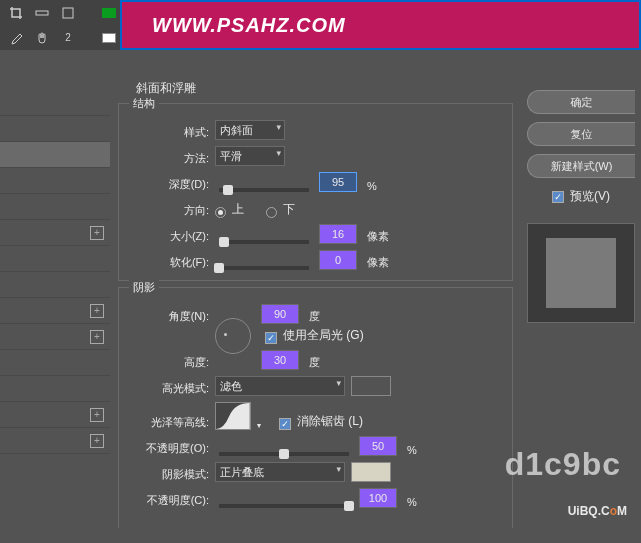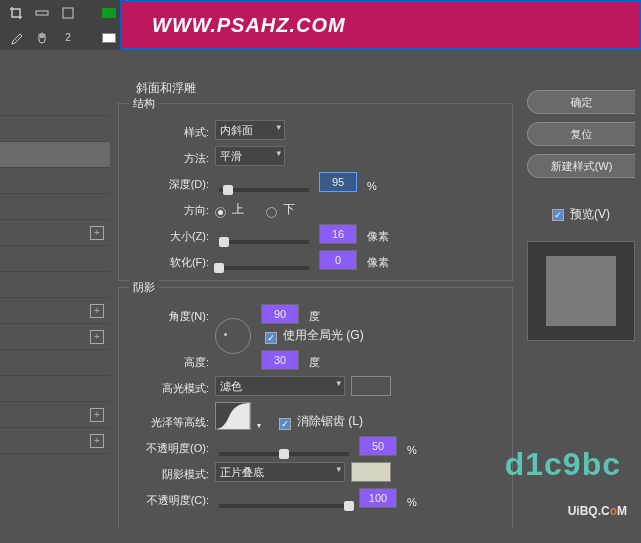--- a/index.html
+++ b/index.html
@@ -37,24 +37,24 @@
 .checkbox.checked{background:#5a8ac8}
 .checkbox.checked::after{content:"✓";color:#fff;font-size:9px}
 .angle-dial{width:36px;height:36px;border:1px solid #888;border-radius:50%;position:relative}
 .angle-dial::after{content:"";position:absolute;width:3px;height:3px;background:#ccc;border-radius:50%;top:14px;left:8px}
 .contour-box{width:36px;height:28px;border:1px solid #888;background:#454545;position:relative;display:flex;align-items:flex-end}
 .contour-curve{width:100%;height:100%}
 .color-swatch{width:40px;height:20px;border:1px solid #888}
 .right-col{width:120px;padding:10px 6px 11px 6px;display:flex;flex-direction:column;gap:8px;align-items:stretch}
 .btn{height:24px;background:#6a6a6a;border:1px solid #888;border-radius:12px;display:flex;align-items:center;justify-content:center;font-size:11px;cursor:pointer}
 .btn.half{border-radius:12px 0 0 12px;border-right:none}
-.preview-row{display:flex;align-items:center;gap:6px;margin-top:20px;justify-content:center}
+.preview-row{display:flex;align-items:center;gap:6px;margin-top:2px;justify-content:center}
 .preview-box{margin-top:10px;height:100px;background:#3a3a3a;border:1px solid #6a6a6a;display:flex;align-items:center;justify-content:center}
 .preview-inner{width:70px;height:70px;background:#7a7a7a}
-.watermark1{position:absolute;right:20px;bottom:60px;font-size:32px;color:#5eead4;font-weight:bold;opacity:0.75;letter-spacing:1px}
+.watermark1{position:absolute;right:20px;bottom:60px;font-size:32px;color:#e5e5e5;font-weight:bold;opacity:0.75;letter-spacing:1px}
 .watermark2{position:absolute;right:14px;bottom:22px;font-size:22px;color:#4aa8e0;font-weight:bold}
 .watermark2 .o{color:#e07a3a}
 </style>
 </head>
 <body>
 
 <div class="top-banner">
   <div class="dark-toolbar">
     <div class="tool-row">
       <span class="tool-icon">

